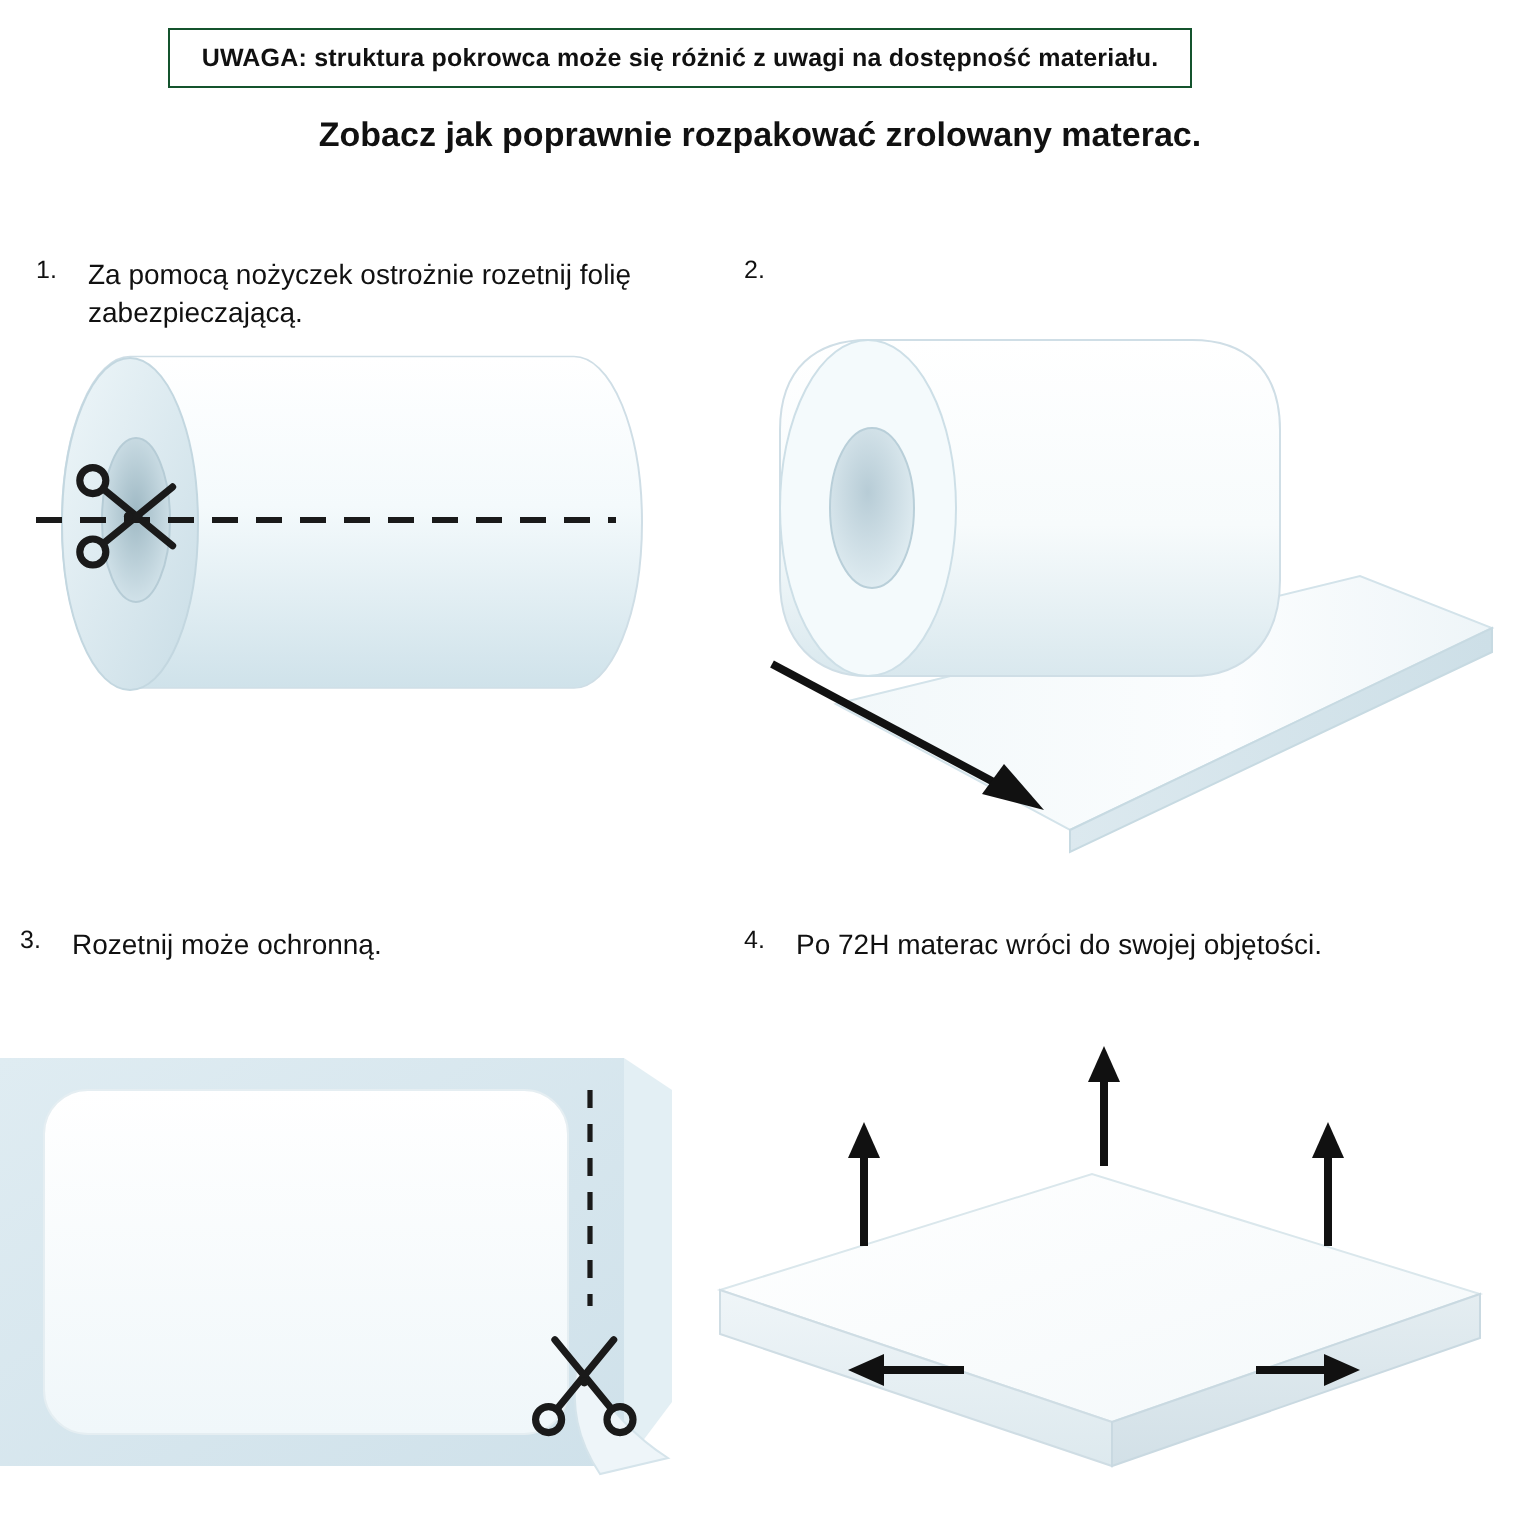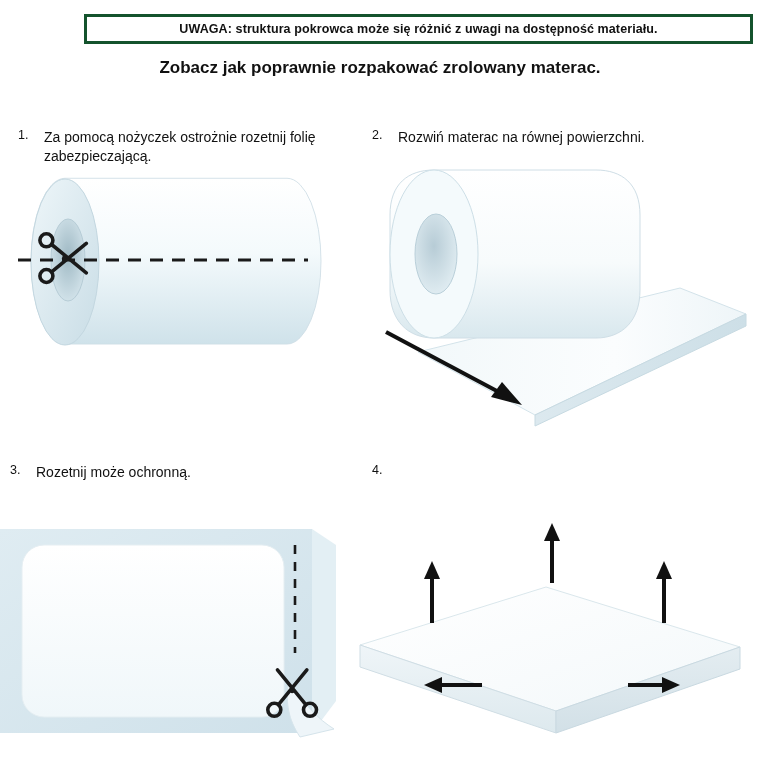--- a/index.html
+++ b/index.html
@@ -14,23 +14,23 @@
     color: #111111;
     overflow: hidden;
     position: relative;
   }
 
   
   .notice {
     position: absolute;
     left: 84px;
     top: 14px;
-    width: 669px;
+    width: 512px;
     height: 30px;
-    border: 3px solid #14532d;
+    border: 1px solid #14532d;
     background: #ffffff;
     display: flex;
     align-items: center;
     justify-content: center;
     box-sizing: border-box;
   }
   .notice-text {
     font-size: 12.5px;
     font-weight: bold;
     color: #111111;
@@ -138,21 +138,20 @@
       <line x1="13" y1="10" x2="46" y2="37" stroke="#1a1a1a" stroke-width="3.4" stroke-linecap="round"></line>
       <line x1="13" y1="36" x2="46" y2="9" stroke="#1a1a1a" stroke-width="3.4" stroke-linecap="round"></line>
       <circle cx="25" cy="23" r="2.2" fill="#1a1a1a"></circle>
     </g>
   </svg>
 </div>
 
 <div class="step" id="step2">
   <div class="step-head">
     <span class="step-num">2.</span>
-    <span class="step-text">Rozwiń materac na równej powierzchni.</span>
   </div>
 </div>
 
 <div class="art" id="art2">
   <svg width="400" height="270" viewBox="0 0 400 270">
     <defs>
       <linearGradient id="rollGrad2" x1="0" y1="0" x2="0" y2="1">
         <stop offset="0%" stop-color="#ffffff"></stop>
         <stop offset="55%" stop-color="#f7fbfc"></stop>
         <stop offset="100%" stop-color="#d9e8ee"></stop>
@@ -225,20 +224,21 @@
       <line x1="10" y1="51" x2="37" y2="18" stroke="#1a1a1a" stroke-width="3.4" stroke-linecap="round"></line>
       <line x1="36" y1="51" x2="9" y2="18" stroke="#1a1a1a" stroke-width="3.4" stroke-linecap="round"></line>
       <circle cx="23" cy="38" r="2.2" fill="#1a1a1a"></circle>
     </g>
   </svg>
 </div>
 
 <div class="step" id="step4">
   <div class="step-head">
     <span class="step-num">4.</span>
+    <span class="step-text">Po 72H materac wróci do swojej objętości.</span>
   </div>
 </div>
 
 <div class="art" id="art4">
   <svg width="400" height="250" viewBox="0 0 400 250">
     <defs>
       <linearGradient id="topGrad" x1="0" y1="0" x2="1" y2="1">
         <stop offset="0%" stop-color="#ffffff"></stop>
         <stop offset="100%" stop-color="#f3f8fa"></stop>
       </linearGradient>

